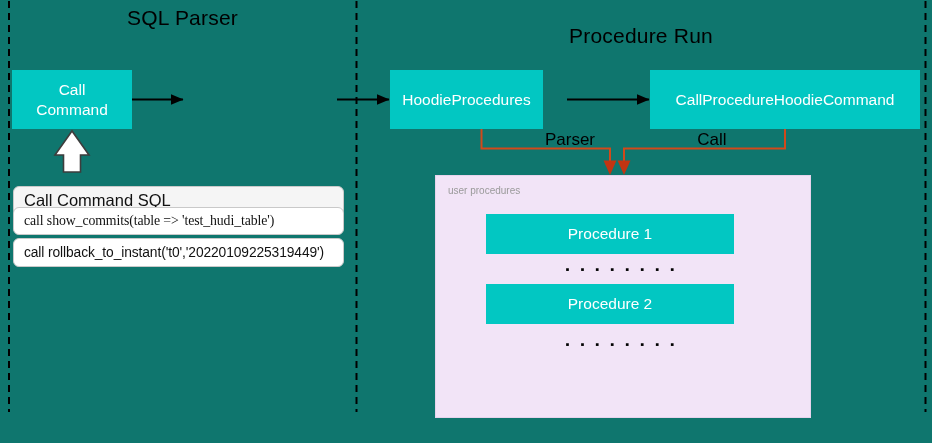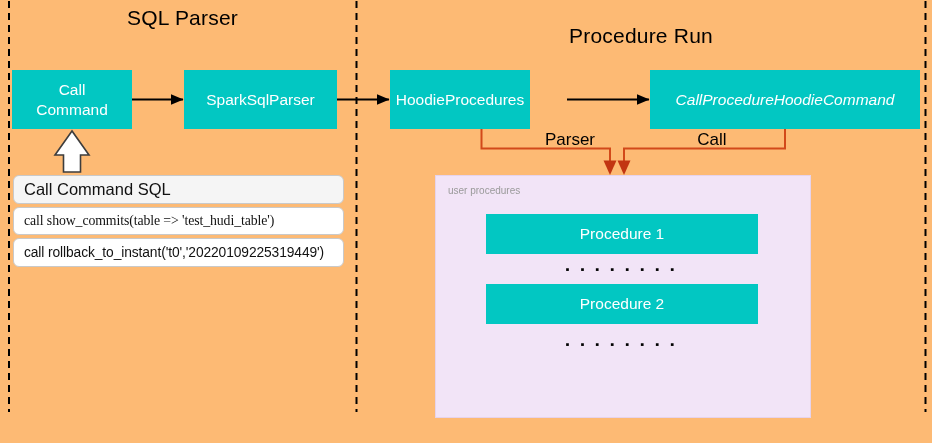--- a/index.html
+++ b/index.html
@@ -1,17 +1,17 @@
 <!DOCTYPE html>
 <html style="--teal: #02C7C2; --orange: #D2491A; --orange-head: #C23512; --lavender: #F2E4F7; --lavender-border: #E6D3EC; --panel-border: #C9C9C9; --panel-header-bg: #F5F5F5; --muted: #9A9A9A;"><head>
 <meta charset="utf-8">
 <style>
   html,body{margin:0;padding:0;background:#fff;}
   .canvas{
-    position:relative;width:932px;height:443px;background:#fdba74;overflow:hidden;
+    position:relative;width:932px;height:443px;background:#0f766e;overflow:hidden;
     font-family:"Liberation Sans","DejaVu Sans",sans-serif;
   }
   .section-title{
     position:absolute;top:6px;text-align:center;font-size:21px;color:#000;
     font-weight:400;letter-spacing:.2px;
   }
   .node{
     position:absolute;background:var(--teal);color:#fff;display:flex;
     flex-direction:column;align-items:center;justify-content:center;
     font-size:15.5px;line-height:1.25;text-align:center;z-index:2;
@@ -36,21 +36,21 @@
   .sql-row{font-size:13.8px;letter-spacing:-0.1px;}
   .user-proc-panel{
     position:absolute;left:435px;top:175px;width:376px;height:243px;
     background:var(--lavender);border:1px solid var(--lavender-border);
     box-sizing:border-box;z-index:2;
   }
   .user-proc-label{
     position:absolute;left:12px;top:9px;font-size:10px;color:var(--muted);
   }
   .proc-node{
-    position:absolute;left:50px;width:272px;height:40px;background:var(--teal);
+    position:absolute;left:50px;width:248px;height:40px;background:var(--teal);
     color:#fff;display:flex;align-items:center;justify-content:center;
     font-size:15.5px;
   }
   .dots{
     position:absolute;left:50px;width:272px;text-align:center;color:#000;
     font-size:11px;letter-spacing:4px;font-weight:700;line-height:12px;
   }
 </style>
 </head>
 <body>
@@ -63,34 +63,31 @@
     <path class="dashed-line" d="M925.5,1 V412"></path>
   </svg>
 
   <div class="section-title" style="left:9px;width:347px;">SQL Parser</div>
   <div class="section-title" style="left:357px;width:568px;margin-top:18px;">Procedure Run</div>
 
   <div class="node" style="left:12px;top:70px;width:120px;height:59px;">
     <span>Call</span>
     <span>Command</span>
   </div>
-  <div class="node" style="left:184px;top:70px;width:153px;height:59px;">
-    <span>SparkSqlParser</span>
-  </div>
-  <div class="node" style="left:390px;top:70px;width:140px;height:59px;">
+  <div class="node" style="left:390px;top:70px;width:153px;height:59px;">
     <span>HoodieProcedures</span>
   </div>
-  <div class="node" style="left:650px;top:70px;width:270px;height:59px;font-style:italic;">
+  <div class="node" style="left:650px;top:70px;width:270px;height:59px;">
     <span>CallProcedureHoodieCommand</span>
   </div>
 
   <div class="edge-label" style="left:535px;top:130px;width:70px;">Parser</div>
   <div class="edge-label" style="left:677px;top:130px;width:70px;">Call</div>
 
-  <div class="sql-box sql-header" style="top:175px;height:29px;">
+  <div class="sql-box sql-header" style="top:186px;height:29px;">
     <span>Call Command SQL</span>
   </div>
   <div class="sql-box sql-row" style="top:207px;height:28px;font-family:Liberation Serif, serif;">
     <span>call show_commits(table =&gt; 'test_hudi_table')</span>
   </div>
   <div class="sql-box sql-row" style="top:238px;height:29px;">
     <span>call rollback_to_instant('t0','20220109225319449')</span>
   </div>
 
   <div class="user-proc-panel">

